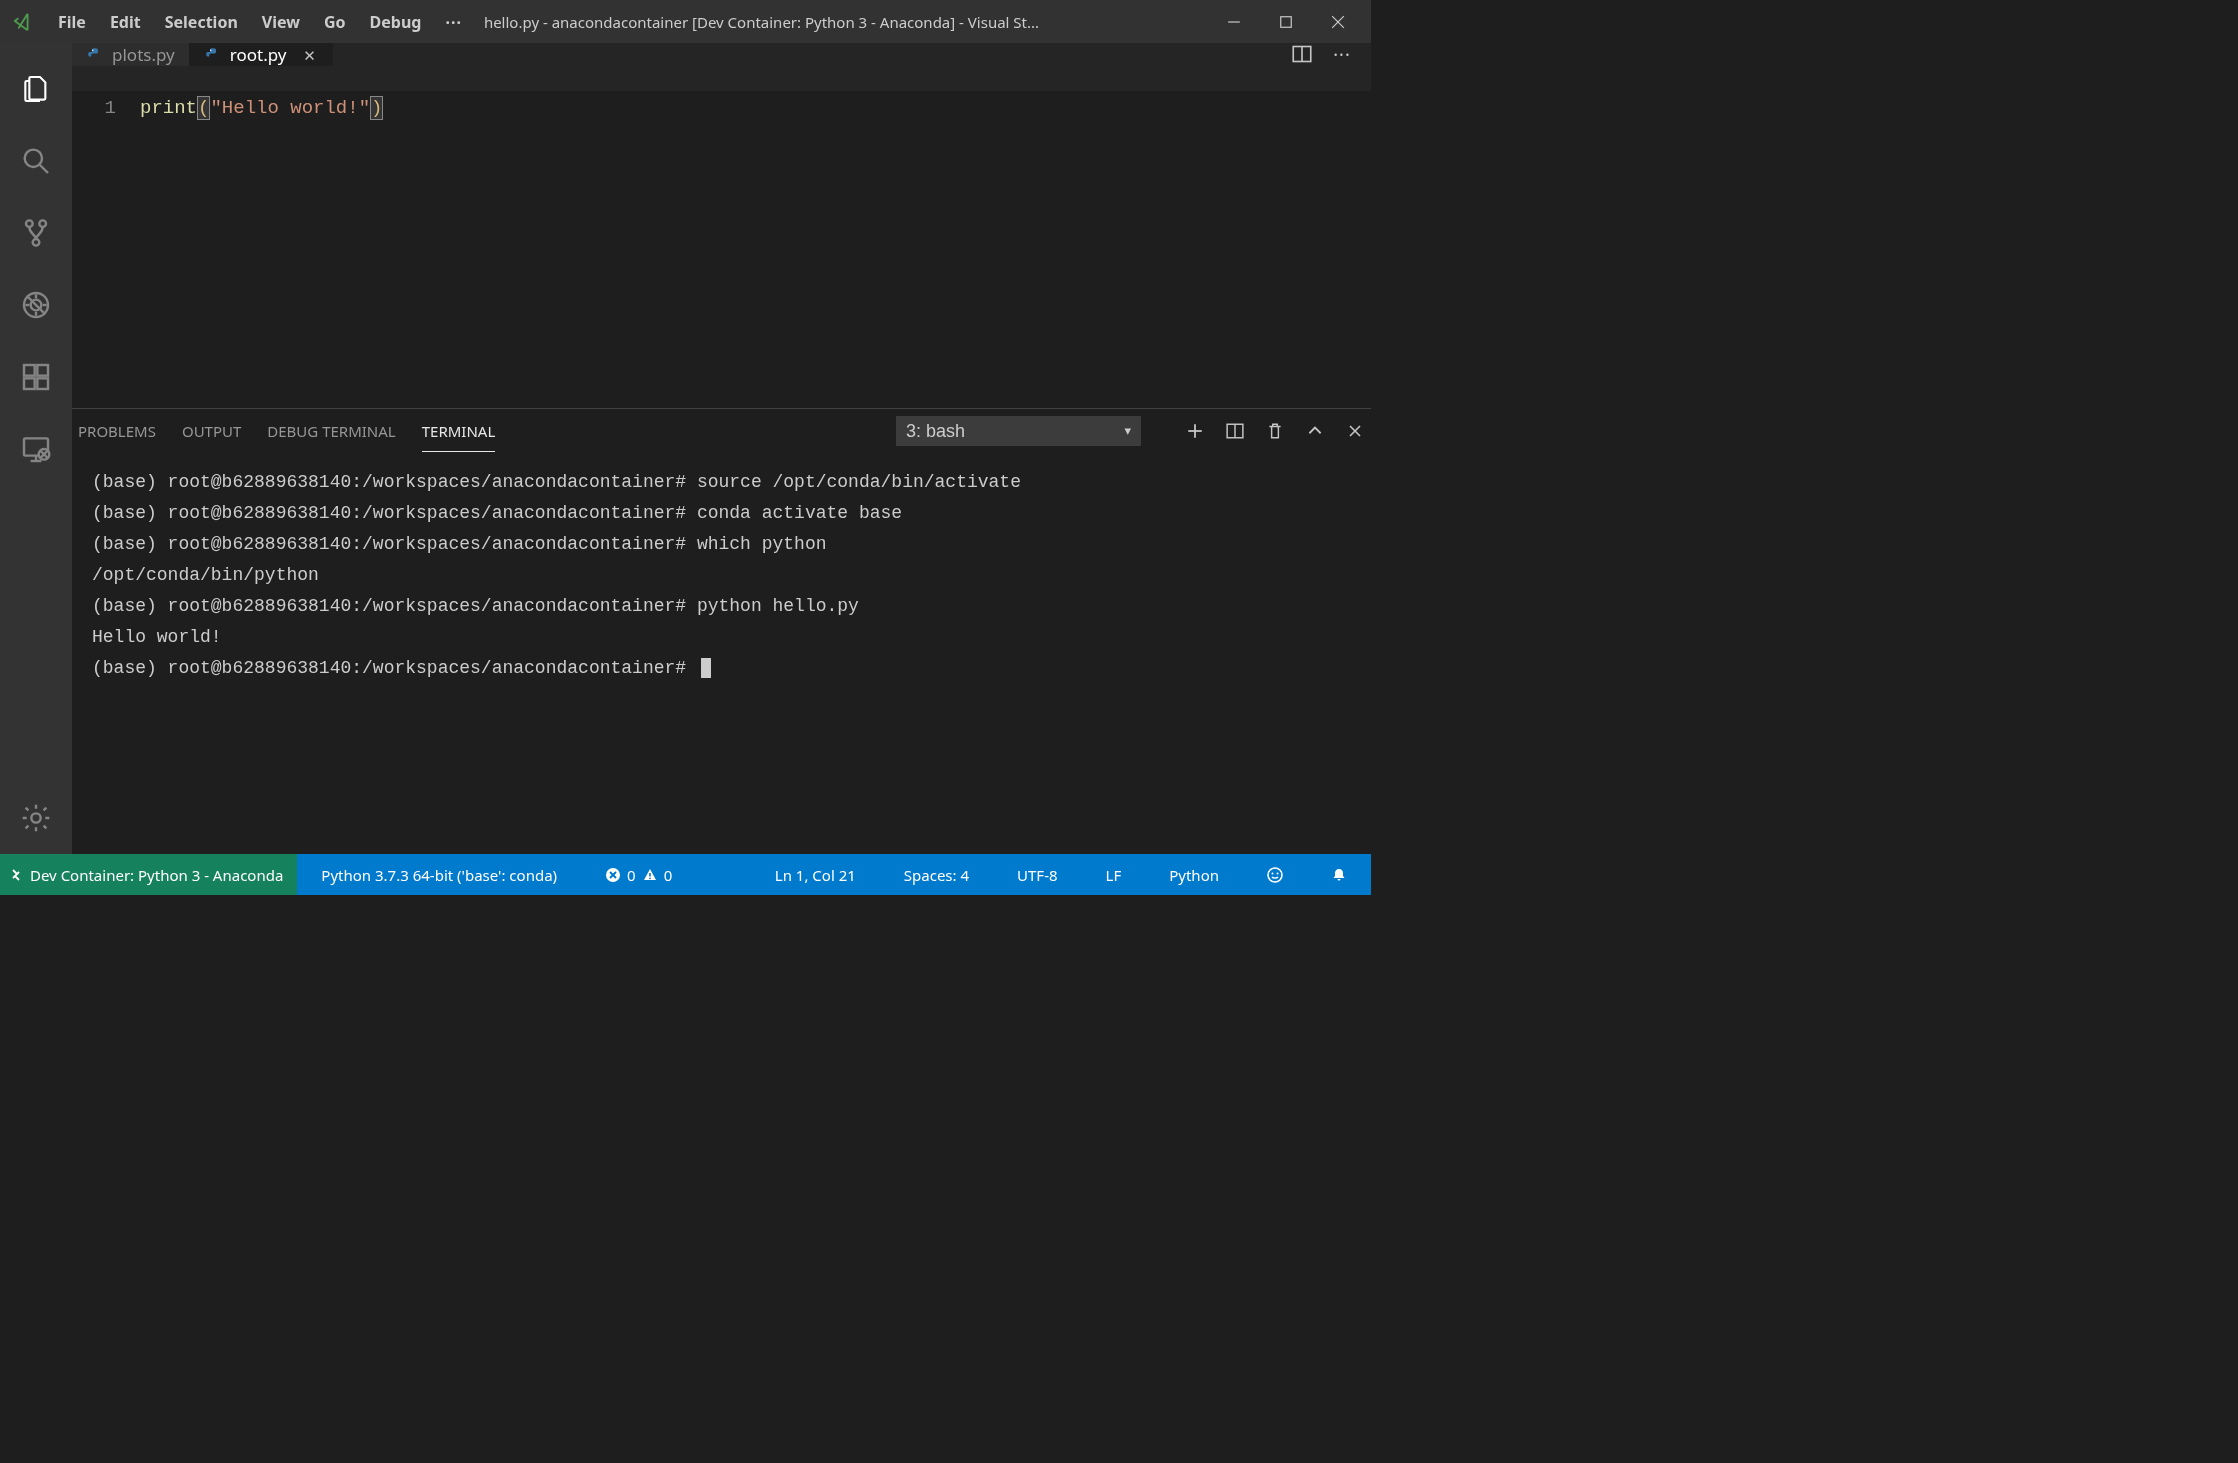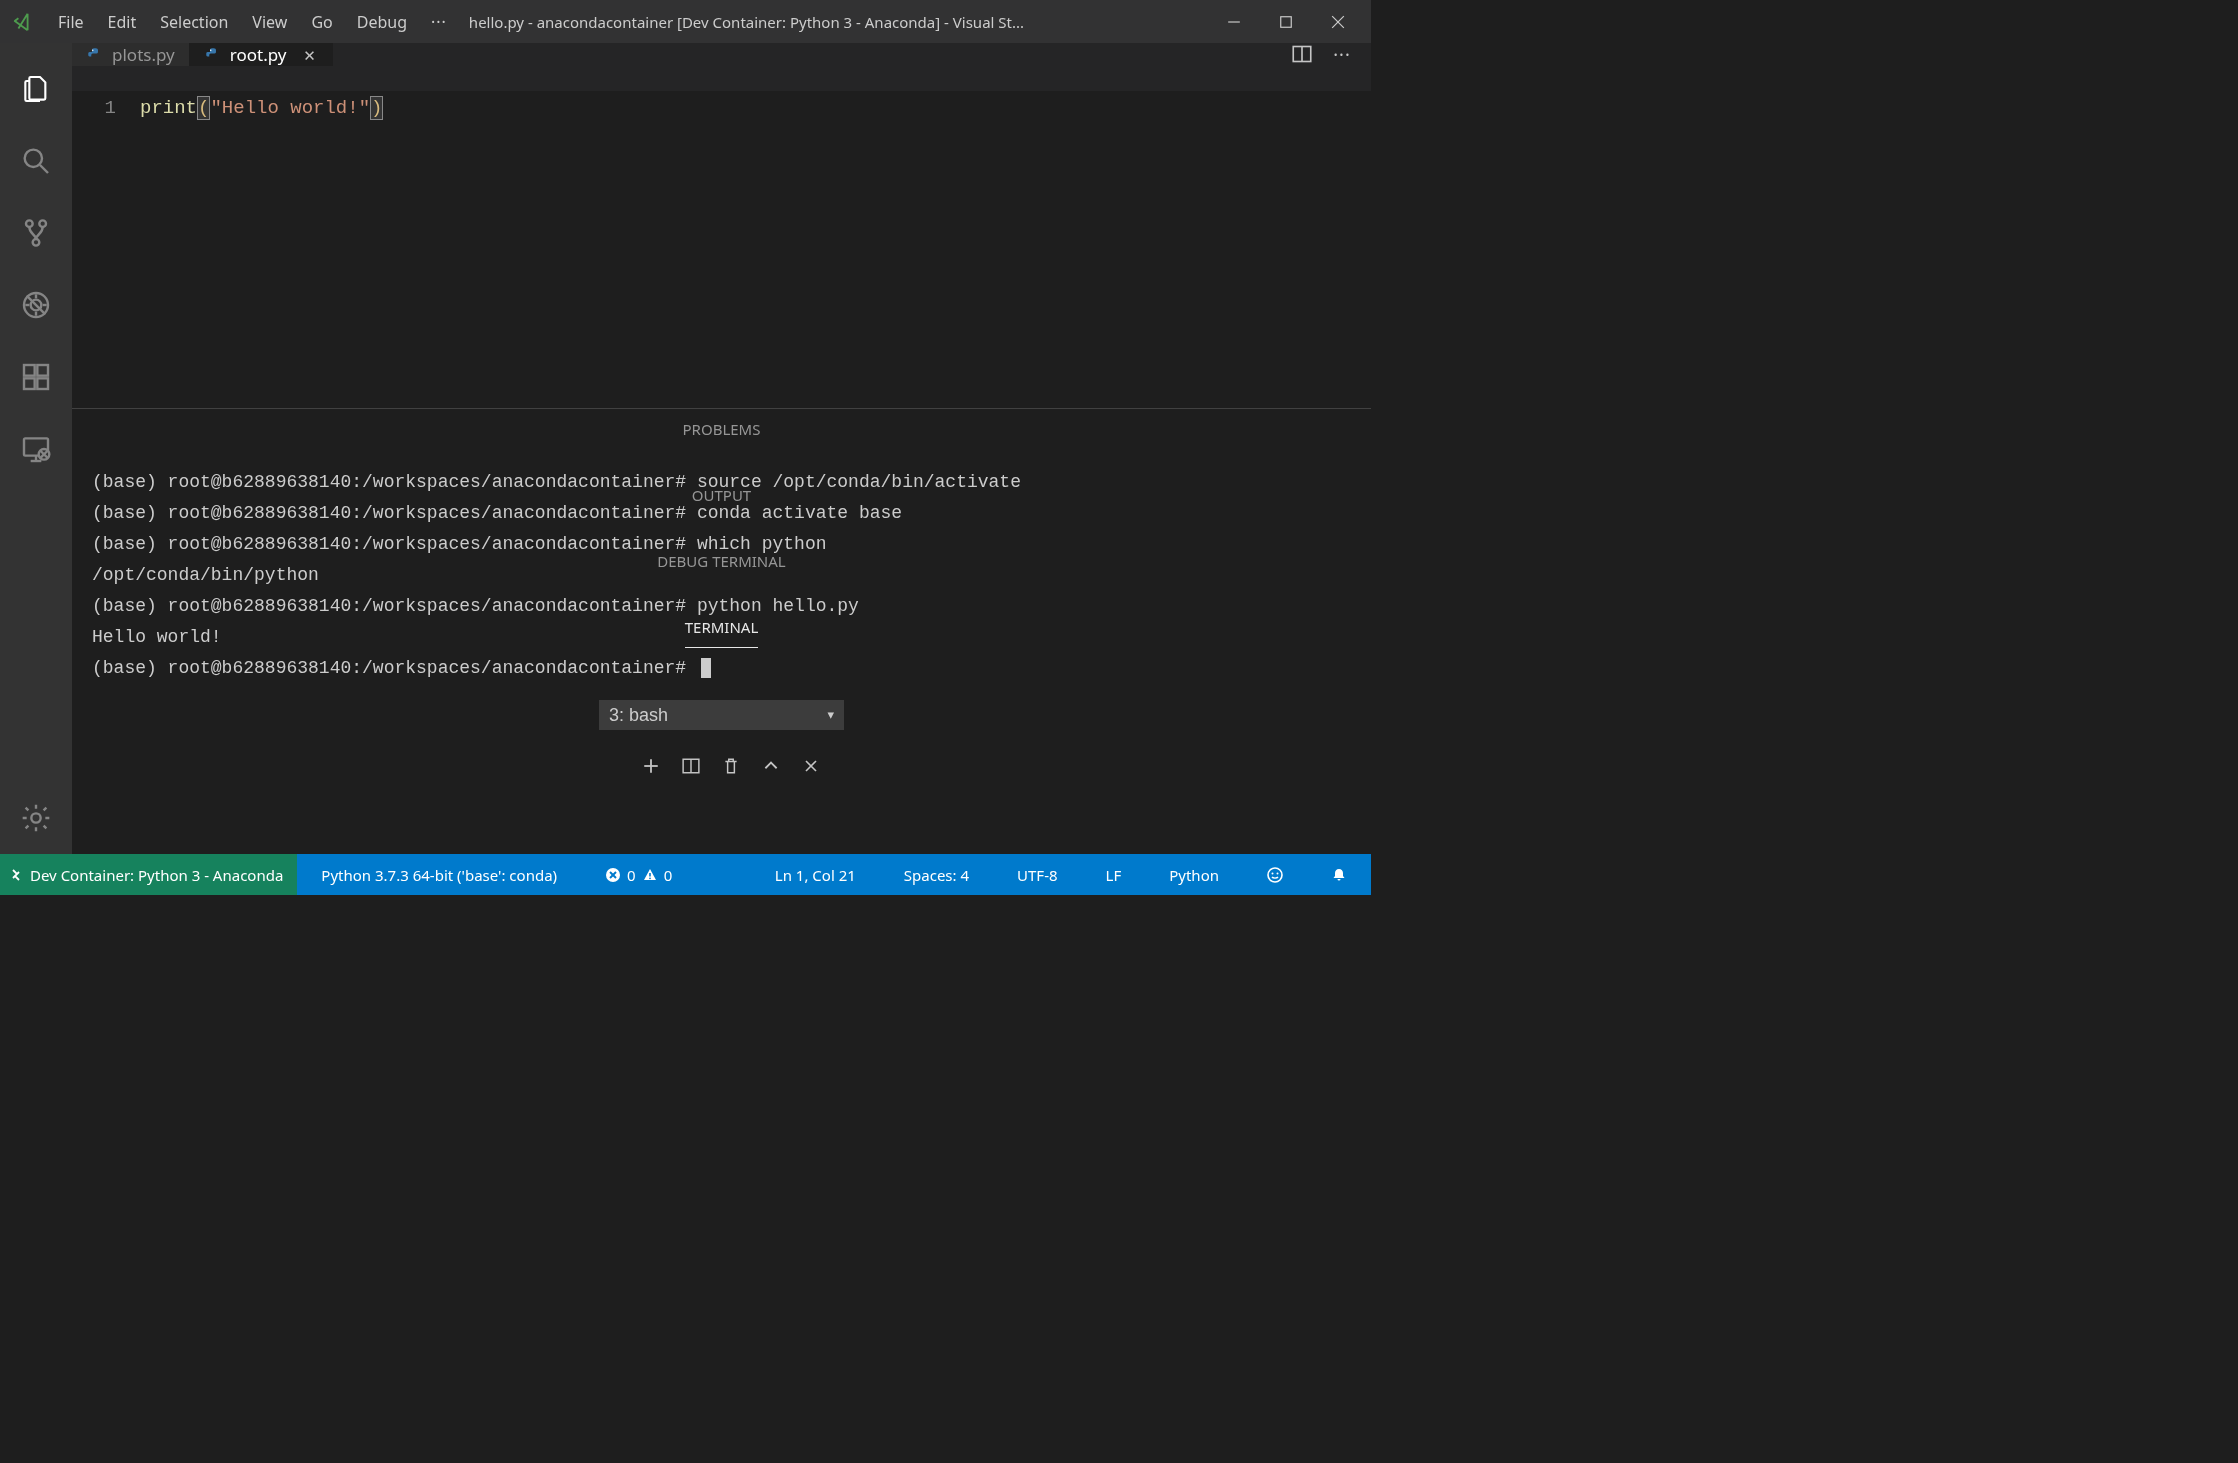--- a/index.html
+++ b/index.html
@@ -20,21 +20,21 @@
     display: flex;
     align-items: center;
     padding: 0 8px;
     flex-shrink: 0;
   }
   .titlebar .logo {
     width: 22px; height: 22px;
     margin: 0 12px 0 4px;
     color: #4e9c4e;
   }
-  .titlebar .menu-items { display: flex; gap: 0; }
+  .titlebar .menu-items { display: flex; gap: 0; font-weight: bold; }
   .titlebar .menu-item {
     padding: 6px 12px;
     font-size: 16px;
     color: #cccccc;
     cursor: pointer;
   }
   .titlebar .menu-item.ellipsis { letter-spacing: 1px; }
   .titlebar .win-title {
     flex: 1;
     text-align: left;
@@ -151,21 +151,20 @@
     flex-shrink: 0;
   }
   .panel-tabs {
     height: 44px;
     display: flex;
     align-items: center;
     padding: 0 6px;
     gap: 26px;
     font-size: 15px;
     color: #969696;
-    flex-direction: column;
   }
   .panel-tab { cursor: pointer; padding: 10px 0; }
   .panel-tab.active { color: #e7e7e7; border-bottom: 1px solid #e7e7e7; }
   .panel-tabs .panel-spacer { flex: 1; }
   .terminal-select {
     background: #3c3c3c;
     color: #cccccc;
     border: none;
     font-size: 18px;
     padding: 5px 30px 5px 10px;

